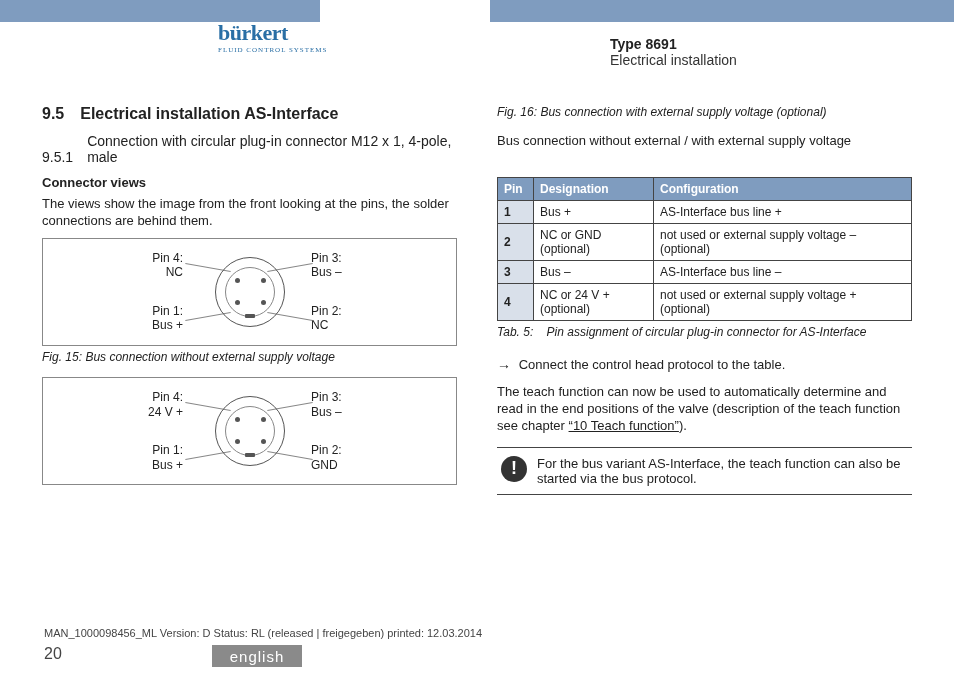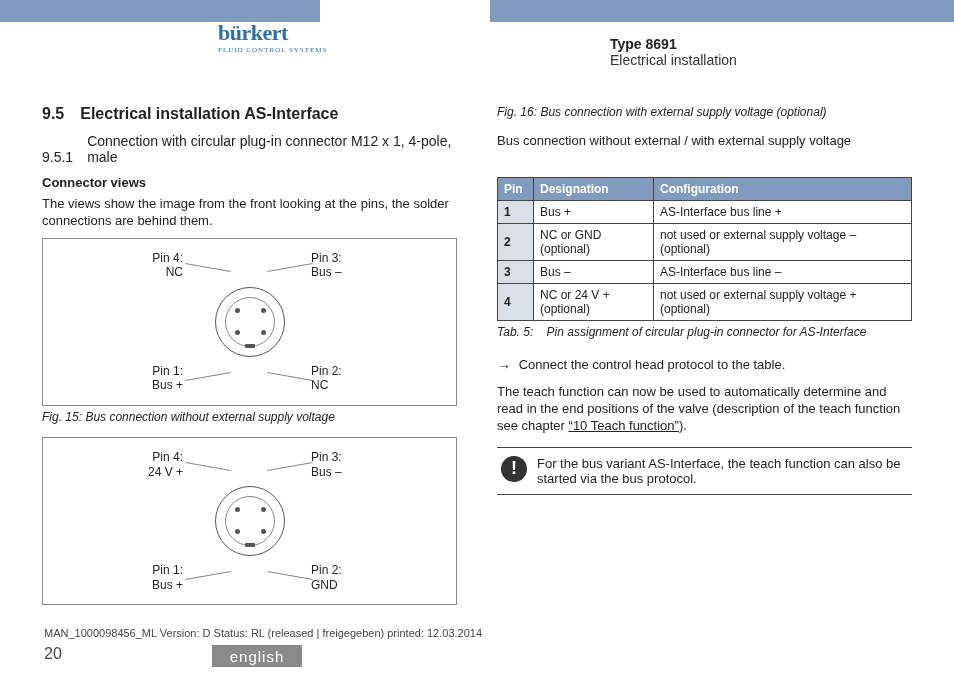--- a/index.html
+++ b/index.html
@@ -32,21 +32,21 @@
     width: 870px; height: 510px;
     column-count: 2; column-gap: 40px;
   }
   .h95 { font-size: 16px; font-weight: bold; margin-bottom: 10px; display: flex; gap: 16px; }
   .h951 { font-size: 14px; font-weight: normal; display: flex; gap: 14px; margin-bottom: 10px; align-items: flex-end; }
   .h951 span:last-child { display: block; }
   .sub { font-size: 13px; font-weight: bold; margin-bottom: 4px; }
   p { margin-bottom: 8px; line-height: 1.3; }
 
   .connbox {
-    border: 1px solid #888; width: 100%; height: 168px;
+    border: 1px solid #888; width: 100%; height: 108px;
     position: relative; margin-top: 4px;
     break-inside: avoid;
   }
   .cap { font-style: italic; font-size: 12px; margin: 4px 0 12px 0; }
   .cap .fn { margin-right: 0; }
 
   .circle {
     position: absolute; left: 50%; top: 50%;
     width: 70px; height: 70px; margin-left: -35px; margin-top: -35px;
     border: 1.5px solid #555; border-radius: 50%;

